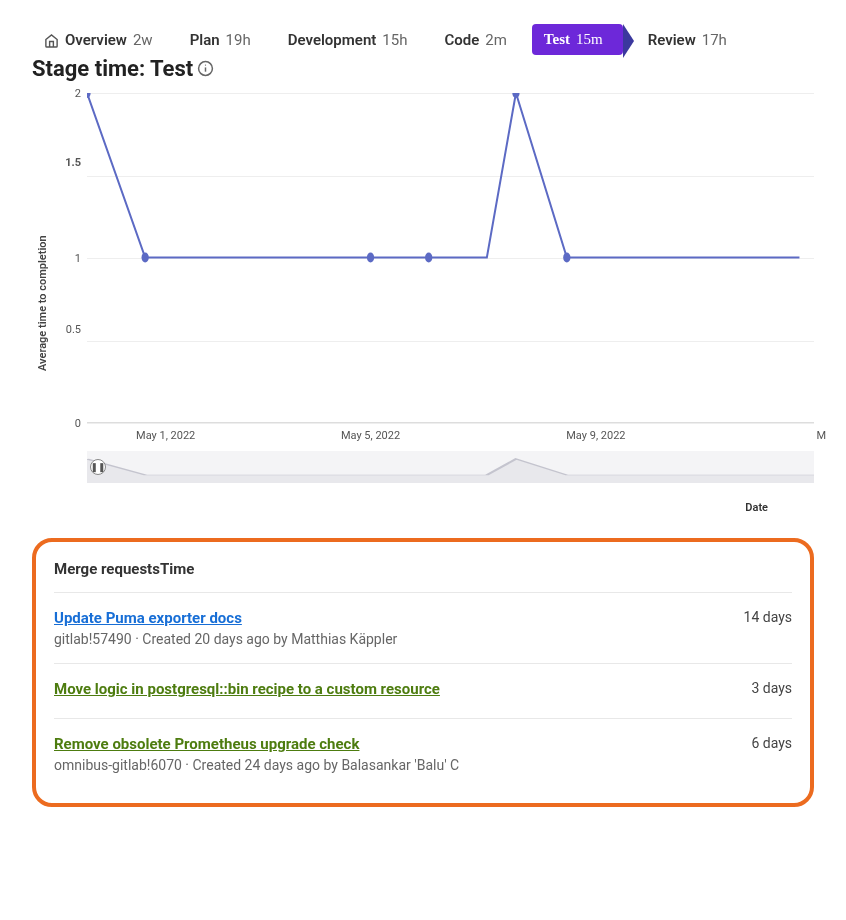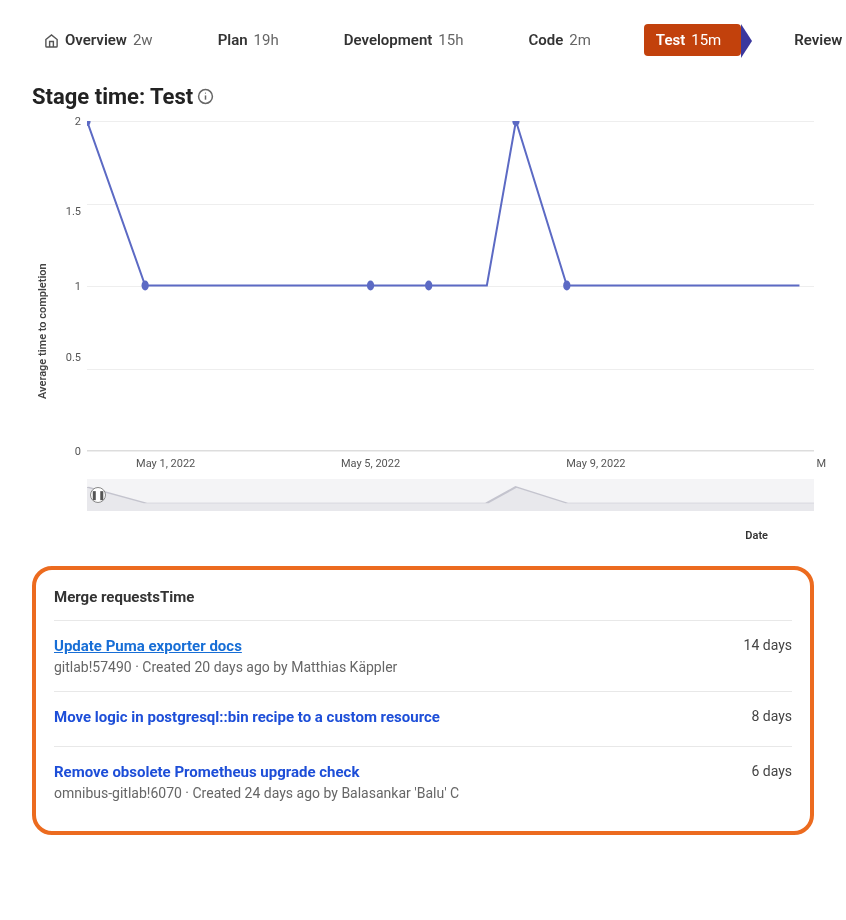--- a/index.html
+++ b/index.html
@@ -7,41 +7,41 @@
       font-family: -apple-system, BlinkMacSystemFont, "Segoe UI", Roboto, sans-serif;
       background: #fff;
       color: #333;
       width: 846px;
       padding: 24px 32px;
     }
 
     
     .tabs {
       display: flex;
-      gap: 41px;
+      gap: 13px;
       align-items: flex-start;
-      margin-bottom: 28px;
     }
     .tab {
       display: flex;
       align-items: center;
       gap: 6px;
       font-size: 15px;
       color: #555;
       cursor: pointer;
       padding: 7px 12px;
       border-radius: 4px;
       position: relative;
     }
     .tab .label { font-weight: 600; color: #333; }
     .tab .time { font-weight: 400; color: #666; }
     .tab.active {
-      background: #c2410c;
+      background: #6d28d9;
       color: #fff;
       padding-right: 20px;
+      font-family: Liberation Serif, serif;
     }
     .tab.active .label, .tab.active .time { color: #fff; }
     .tab.active::after {
       content: '';
       position: absolute;
       right: -11px;
       top: 0;
       width: 0; height: 0;
       border-top: 17px solid transparent;
       border-bottom: 17px solid transparent;
@@ -164,22 +164,23 @@
       border-top: 1px solid #e8e8e8;
       padding: 16px 0;
       display: flex;
       justify-content: space-between;
       gap: 24px;
     }
     .mr-left { flex: 1; }
     .mr-title {
       font-size: 15px;
       font-weight: 700;
-      color: #1d4ed8;
+      color: #4d7c0f;
       margin-bottom: 4px;
+      text-decoration: underline;
     }
     .mr-title.link {
       color: #176ed6;
       text-decoration: underline;
     }
     .mr-meta {
       font-size: 14px;
       color: #666;
     }
     .mr-time {
@@ -239,21 +240,21 @@
   <div class="ylabel">Average time to completion</div>
   <div class="plot">
     <div class="plot-area">
         <div class="gridline" style="top: 330px;"></div>
         <div class="ytick" style="top: 330px;">0</div>
         <div class="gridline" style="top: 247.5px;"></div>
         <div class="ytick" style="top: 236px;">0.5</div>
         <div class="gridline" style="top: 165px;"></div>
         <div class="ytick" style="top: 165px;">1</div>
         <div class="gridline" style="top: 82.5px;"></div>
-        <div class="ytick" style="top: 90px;">1.5</div>
+        <div class="ytick" style="top: 69px; font-weight: bold;">1.5</div>
         <div class="gridline" style="top: 0px;"></div>
         <div class="ytick" style="top: 0px;">2</div>
         <svg class="line-svg" viewBox="0 0 1000 330" preserveAspectRatio="none">
           <path d="M0.0,0.0 L80.0,165.0 L160.0,165.0 L240.0,165.0 L320.0,165.0 L390.0,165.0 L470.0,165.0 L550.0,165.0 L590.0,0.0 L660.0,165.0 L740.0,165.0 L820.0,165.0 L900.0,165.0 L980.0,165.0" fill="none" stroke="#5c6ac4" stroke-width="2" vector-effect="non-scaling-stroke"></path>
           <circle cx="0.0" cy="0.0" r="5" fill="#5c6ac4" vector-effect="non-scaling-stroke"></circle>
           <circle cx="80.0" cy="165.0" r="5" fill="#5c6ac4" vector-effect="non-scaling-stroke"></circle>
           <circle cx="390.0" cy="165.0" r="5" fill="#5c6ac4" vector-effect="non-scaling-stroke"></circle>
           <circle cx="470.0" cy="165.0" r="5" fill="#5c6ac4" vector-effect="non-scaling-stroke"></circle>
           <circle cx="590.0" cy="0.0" r="5" fill="#5c6ac4" vector-effect="non-scaling-stroke"></circle>
           <circle cx="660.0" cy="165.0" r="5" fill="#5c6ac4" vector-effect="non-scaling-stroke"></circle>
@@ -286,21 +287,21 @@
         <div class="mr-left">
           <div class="mr-title link">Update Puma exporter docs</div>
           <div class="mr-meta">gitlab!57490 · Created 20 days ago by Matthias Käppler</div>
         </div>
         <div class="mr-time">14 days</div>
       </div>
       <div class="mr-item">
         <div class="mr-left">
           <div class="mr-title">Move logic in postgresql::bin recipe to a custom resource</div>
         </div>
-        <div class="mr-time">8 days</div>
+        <div class="mr-time">3 days</div>
       </div>
       <div class="mr-item">
         <div class="mr-left">
           <div class="mr-title">Remove obsolete Prometheus upgrade check</div>
           <div class="mr-meta">omnibus-gitlab!6070 · Created 24 days ago by Balasankar 'Balu' C</div>
         </div>
         <div class="mr-time">6 days</div>
       </div>
     </div>
 </div>

